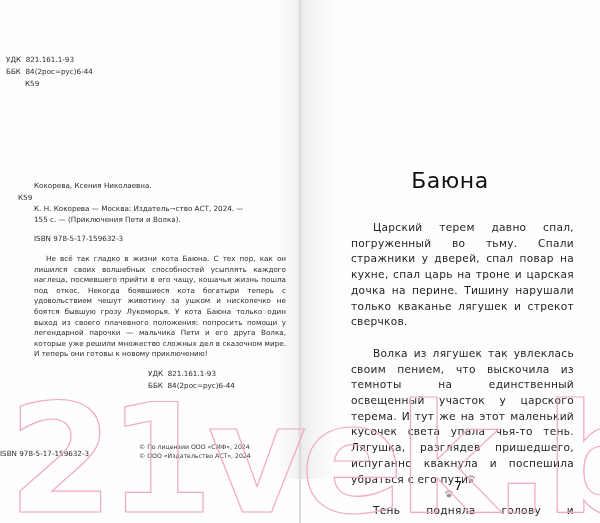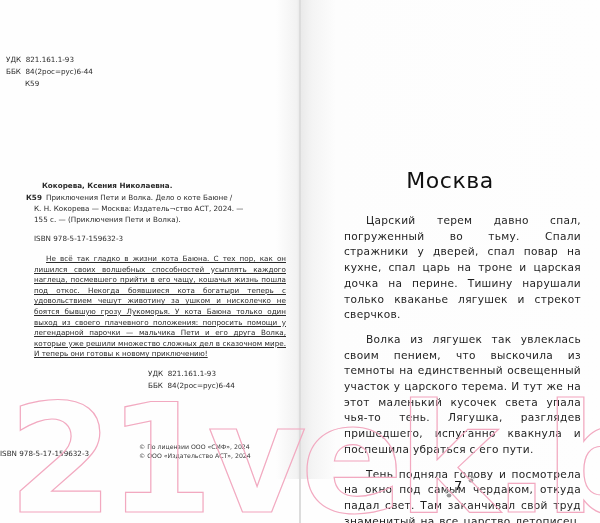--- a/index.html
+++ b/index.html
@@ -4,45 +4,44 @@
 <style>
   html, body { margin:0; padding:0; }
   body { width:600px; height:523px; position:relative; overflow:hidden; background:#fefefe; font-family:"DejaVu Sans", sans-serif; color:#1c1c1c; }
   .page { position:absolute; top:0; height:479px; }
   .page-left { left:0; width:300px; background:linear-gradient(to right, #fefefe 0%, #fefefe 92%, #f2f2f2 99%, #e6e6e6 100%); }
   .page-right { left:300px; width:300px; background:linear-gradient(to right, #e9e9e9 0%, #f4f4f4 4%, #fdfdfd 12%, #fefefe 100%); }
   .spine { position:absolute; left:299px; top:0; width:2px; height:523px; background:#dcdcdc; }
   .abs { position:absolute; white-space:nowrap; }
   .small { font-size:7.2px; line-height:10px; color:#2a2a2a; }
   .tiny { font-size:6.2px; line-height:9px; color:#3a3a3a; }
-  .bold { font-weight:bold;margin-left:8px; }
-  .annot { position:absolute; left:34px; width:252px; font-size:7.2px; line-height:10.6px; text-align:justify; color:#2a2a2a;text-decoration:underline; }
+  .bold { font-weight:normal; }
+  .annot { position:absolute; left:34px; width:252px; font-size:7.2px; line-height:10.6px; text-align:justify; color:#2a2a2a; }
   .annot p { margin:0; text-indent:12px; }
   .title { position:absolute; left:300px; width:300px; top:168px; text-align:center; font-size:22px; color:#111; font-family:"DejaVu Sans", sans-serif; letter-spacing:0.5px; }
   .body-text { position:absolute; left:335px; width:255px; top:204px; font-size:10.6px; line-height:15.7px; text-align:justify; color:#1e1e1e; letter-spacing:0.3px; }
-  .body-text p { margin:9px; text-indent:22px; }
+  .body-text p { margin:16px; text-indent:22px; }
   .pagenum { position:absolute; left:454px; top:478px; font-size:13px; color:#111; }
   .paw { position:absolute; width:10px; height:10px; }
   .watermark { position:absolute; left:0; top:0; width:600px; height:523px; pointer-events:none; }
 </style>
 </head>
 <body>
 
 <div class="page page-left">
   <div class="abs small" style="left:6px; top:55px;">
     <span>УДК</span>&nbsp;&nbsp;<span>821.161.1-93</span>
   </div>
   <div class="abs small" style="left:6px; top:67px;">
     <span>ББК</span>&nbsp;&nbsp;<span>84(2рос=рус)6-44</span>
   </div>
   <div class="abs small" style="left:25px; top:79px;">К59</div>
 
   <div class="abs small bold" style="left:34px; top:181px;">Кокорева, Ксения Николаевна.</div>
   <div class="abs small bold" style="left:18px; top:193px;">К59</div>
-  <div class="abs small" style="left:46px; top:193px;">Приключения Пети и Волка. Дело о коте Баюне /</div>
   <div class="abs small" style="left:34px; top:204px;">К. Н. Кокорева — Москва: Издатель¬ство АСТ, 2024. —</div>
   <div class="abs small" style="left:34px; top:215px;">155 с. — (Приключения Пети и Волка).</div>
   <div class="abs small" style="left:34px; top:234px;">ISBN 978-5-17-159632-3</div>
 
   <div class="annot" style="top:254px;">
     <p>Не всё так гладко в жизни кота Баюна. С тех пор, как он лишился своих волшебных способностей усыплять каждого наглеца, посмевшего прийти в его чащу, кошачья жизнь пошла под откос. Некогда боявшиеся кота богатыри теперь с удовольствием чешут животину за ушком и нисколечко не боятся бывшую грозу Лукоморья. У кота Баюна только один выход из своего плачевного положения: попросить помощи у легендарной парочки — мальчика Пети и его друга Волка, которые уже решили множество сложных дел в сказочном мире. И теперь они готовы к новому приключению!</p>
   </div>
 
   <div class="abs small" style="left:148px; top:369px;">
     <span>УДК</span>&nbsp;&nbsp;<span>821.161.1-93</span>
@@ -52,21 +51,21 @@
   </div>
 
   <div class="abs small" style="left:0px; top:449px;">ISBN 978-5-17-159632-3</div>
   <div class="abs tiny" style="left:139px; top:442px;">© По лицензии ООО «СМФ», 2024</div>
   <div class="abs tiny" style="left:139px; top:451px;">© ООО «Издательство АСТ», 2024</div>
 </div>
 
 <div class="page page-right"></div>
 <div class="spine"></div>
 
-<div class="title">Москва</div>
+<div class="title">Баюна</div>
 <div class="body-text">
   <p>Царский терем давно спал, погруженный во тьму. Спали стражники у дверей, спал повар на кухне, спал царь на троне и царская дочка на перине. Тишину нарушали только кваканье лягушек и стрекот сверчков.</p>
   <p>Волка из лягушек так увлеклась своим пением, что выскочила из темноты на единственный освещенный участок у царского терема. И тут же на этот маленький кусочек света упала чья-то тень. Лягушка, разглядев пришедшего, испуганно квакнула и поспешила убраться с его пути.</p>
   <p>Тень подняла голову и посмотрела на окно под самым чердаком, откуда падал свет. Там заканчивал свой труд знаменитый на все царство летописец. Тень укоризненно покачала головой, поправила капюшон и неторопливо заскользила к крыльцу.</p>
 </div>
 
 <svg class="paw" style="left:444px; top:489px;" viewBox="0 0 10 10">
   <ellipse cx="5" cy="6.5" rx="2.4" ry="2" fill="#9a9a9a"></ellipse>
   <circle cx="2.2" cy="3.6" r="1" fill="#9a9a9a"></circle>
   <circle cx="4" cy="2.2" r="1" fill="#9a9a9a"></circle>

